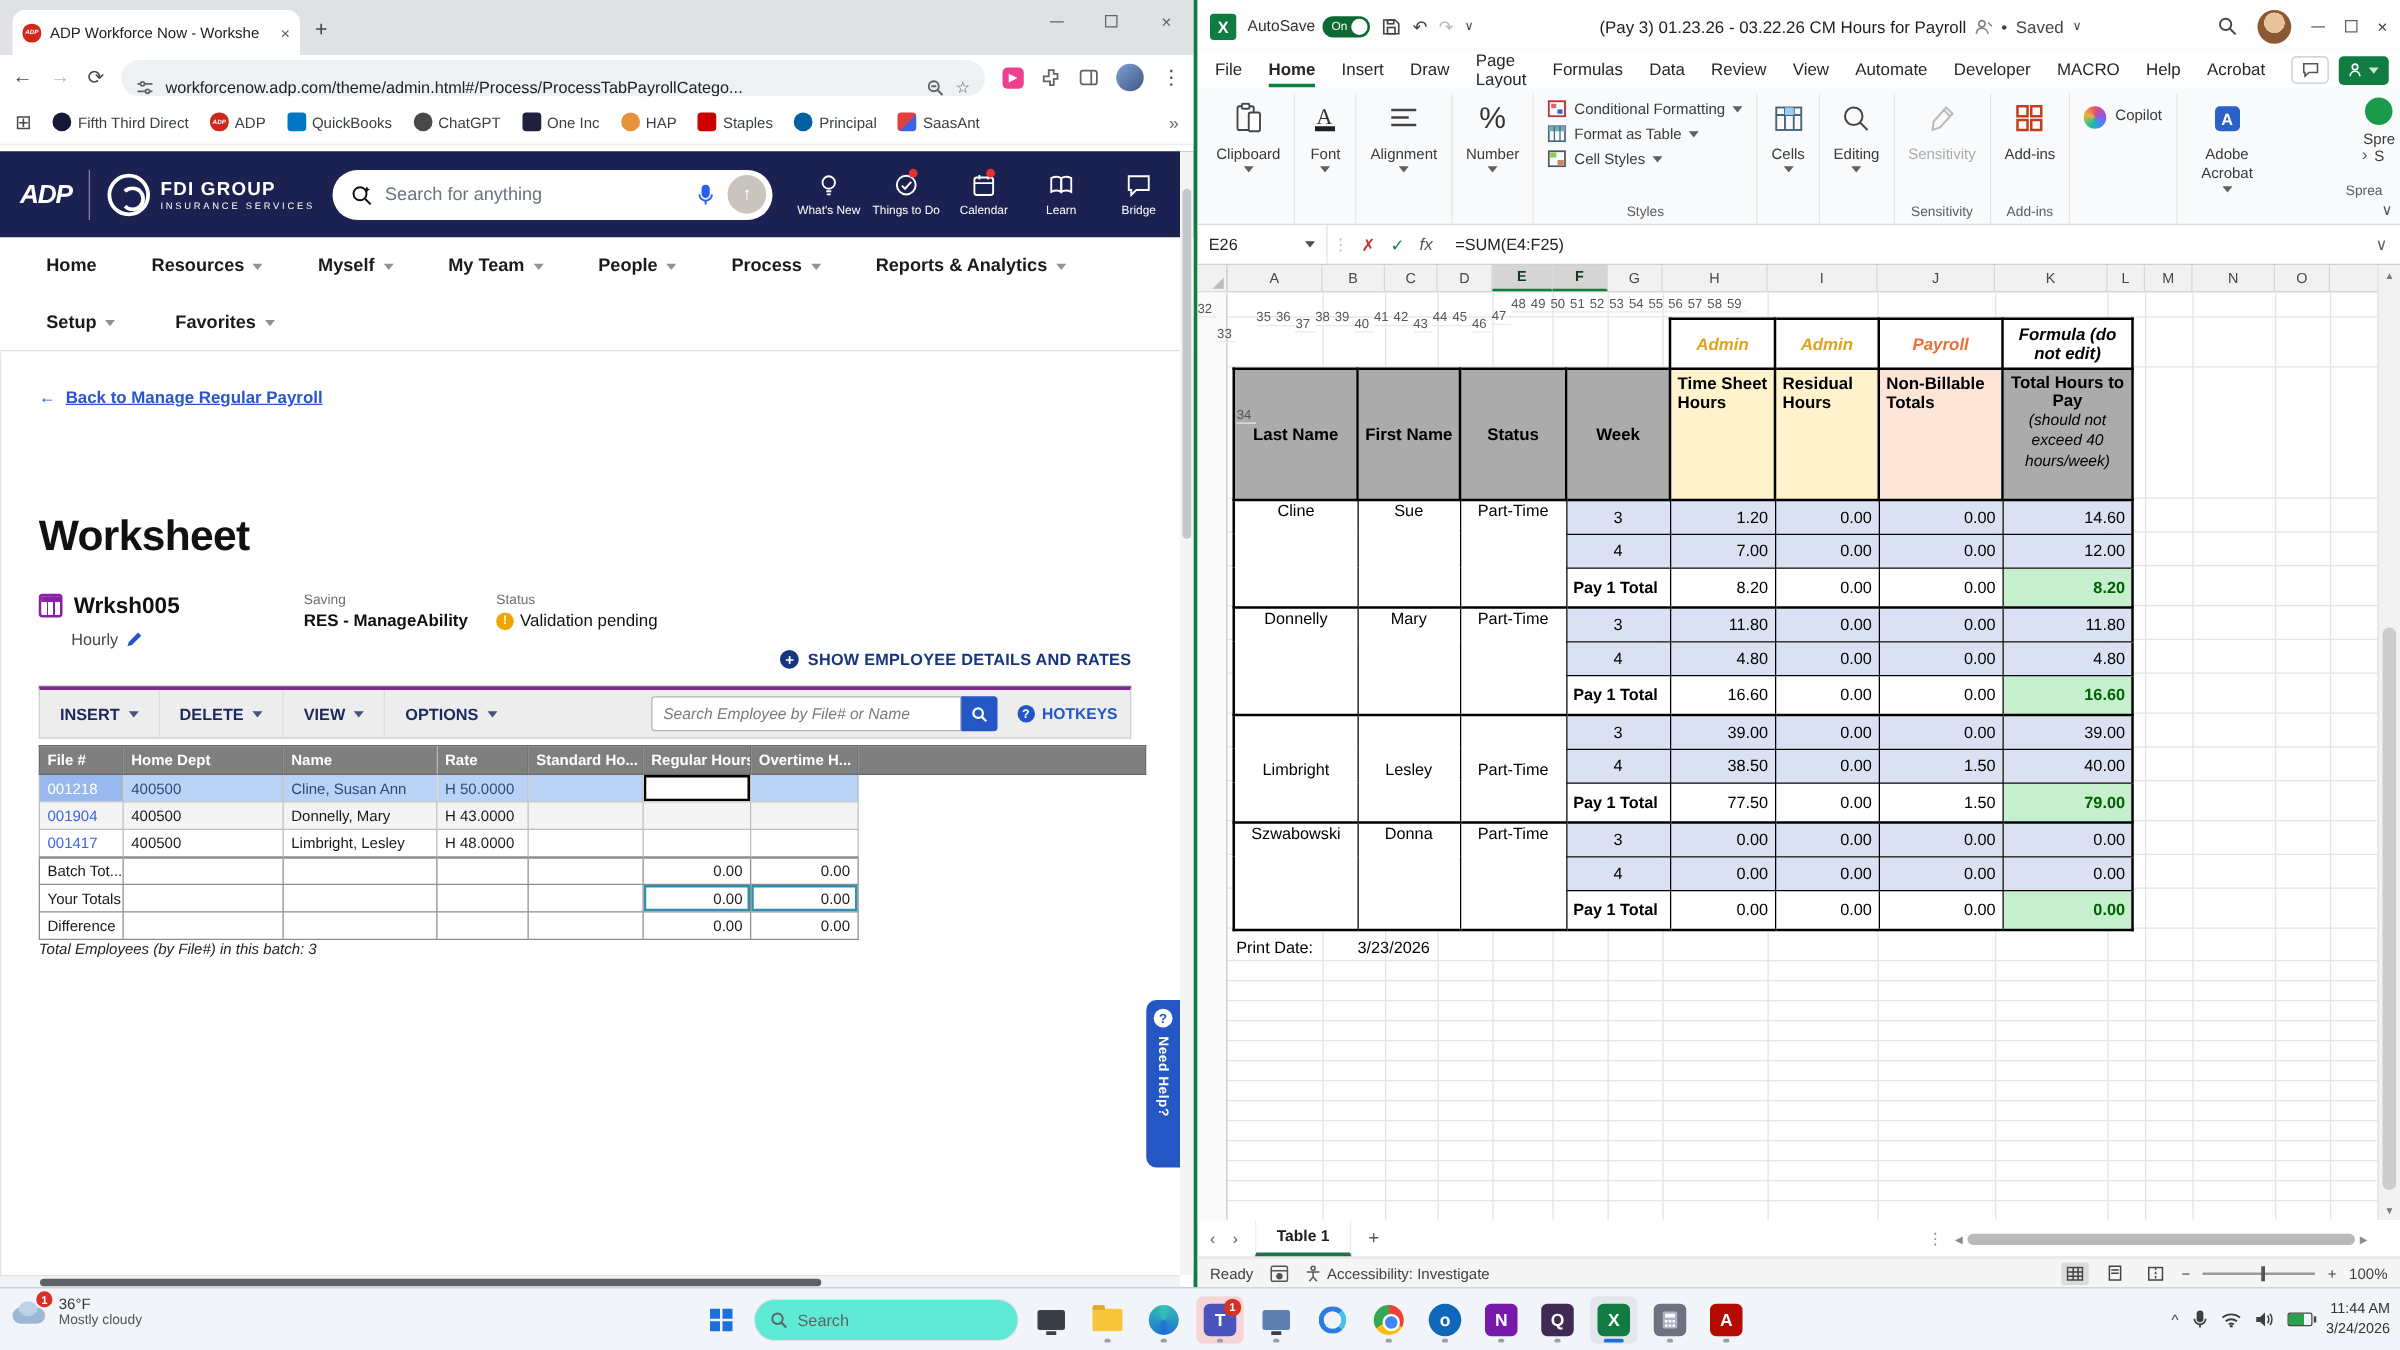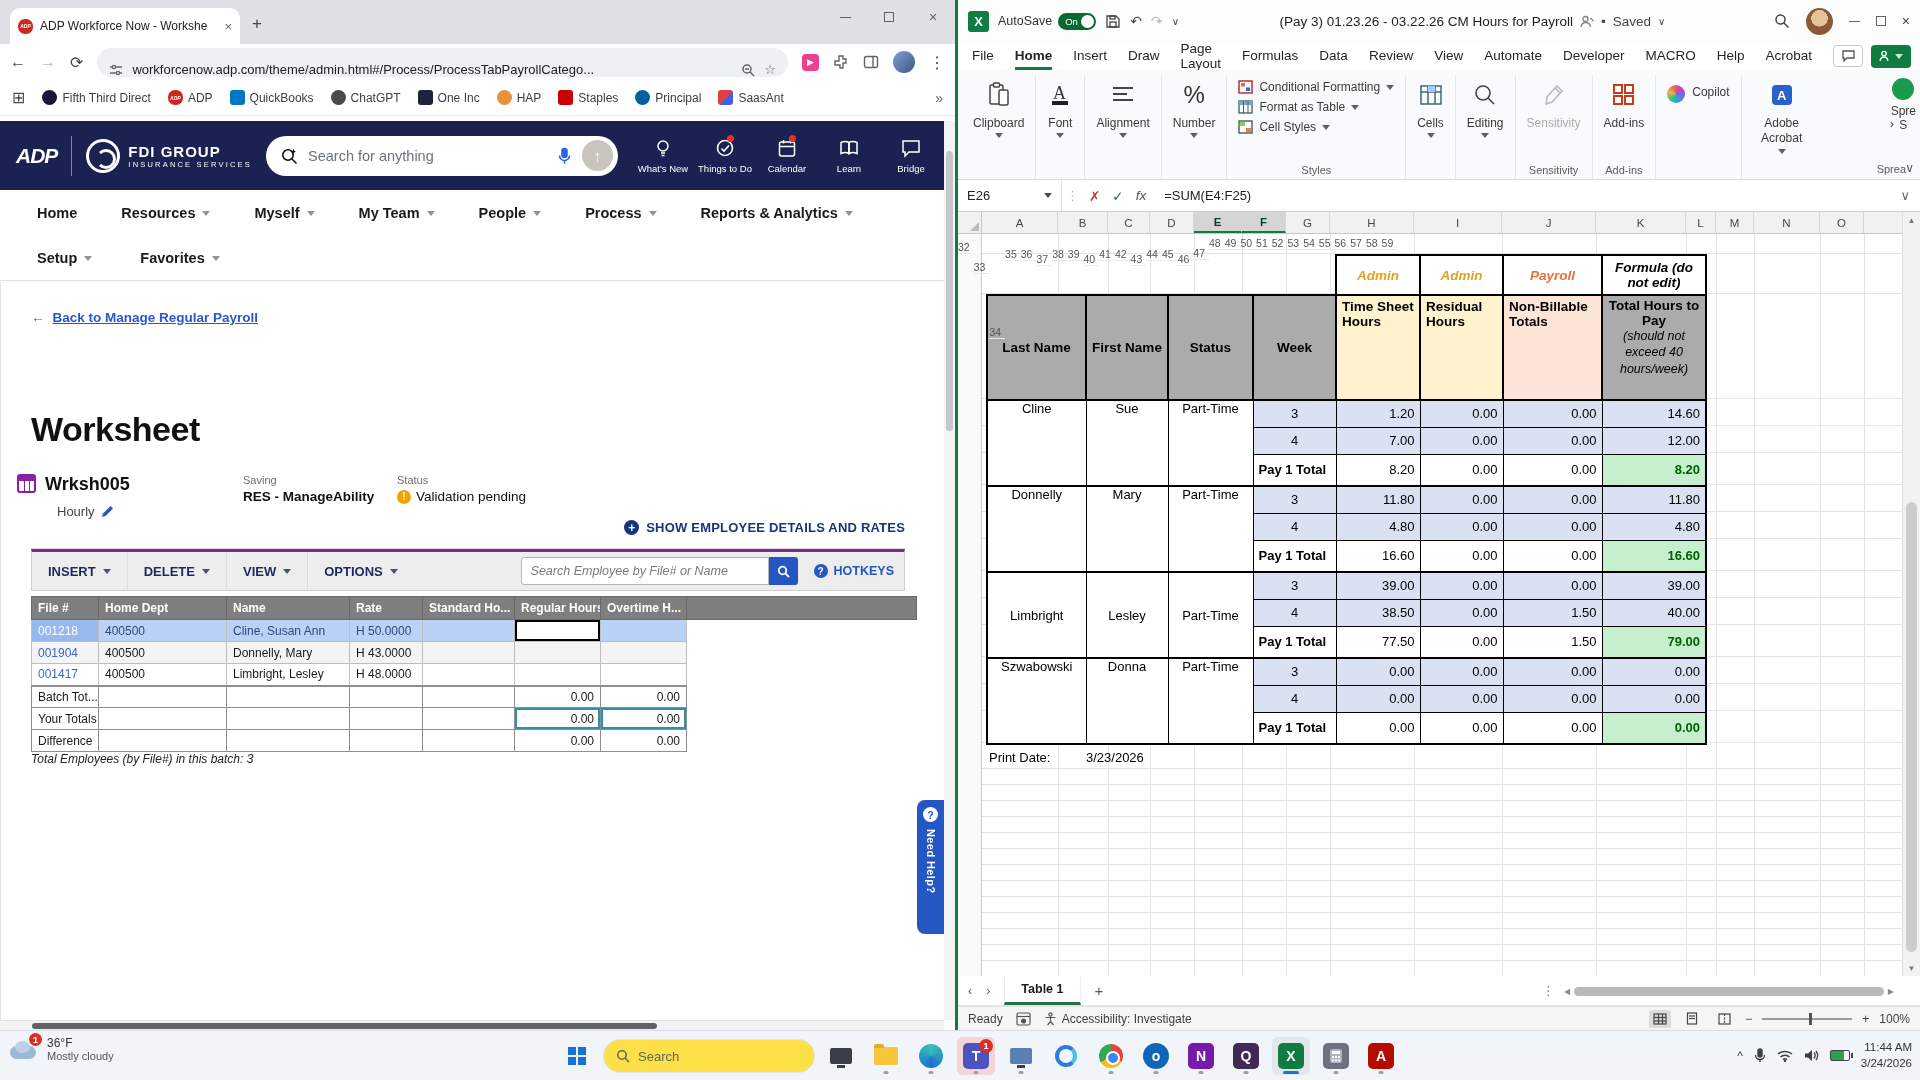--- a/index.html
+++ b/index.html
@@ -60,21 +60,21 @@
 .badge-dot{position:absolute;top:-2px;right:2px;width:7px;height:7px;border-radius:50%;background:#e23131}
 .adp-nav{height:46px;display:flex;align-items:center;gap:10px;padding:0 20px;background:#fff}
 .anav{display:flex;align-items:center;gap:7px;padding:0 17px;font-size:14.5px;color:#1a1a1a;font-weight:600}
 .anav .cr{color:#777}
 .adp-nav2{height:45px;display:flex;align-items:center;gap:14px;padding:0 20px;background:#fff;border-bottom:1px solid #e0e0e0}
 
 .bcontent{position:absolute;top:282px;left:0;width:944px;height:738px;background:#fff;border-left:1px solid #e4e4e4}
 .backlink{position:absolute;left:30px;top:28px;display:flex;gap:8px;align-items:center;font-size:13.5px;color:#2b55cf}
 .backlink span{text-decoration:underline;font-weight:600}
 .wtitle{position:absolute;left:30px;top:128px;font-size:34px;font-weight:800;color:#111;letter-spacing:-.5px}
-.wsid{position:absolute;left:16px;top:192px;display:flex;align-items:flex-start;gap:9px}
+.wsid{position:absolute;left:30px;top:192px;display:flex;align-items:center;gap:9px}
 .grid-ic{width:19px;height:19px;border:2.5px solid #8a1fa8;border-radius:3px;background:linear-gradient(#8a1fa8 30%,transparent 30%),linear-gradient(90deg,transparent 31%,#8a1fa8 31%,#8a1fa8 38%,transparent 38%,transparent 64%,#8a1fa8 64%,#8a1fa8 71%,transparent 71%)}
 .wsid b{font-size:18px;color:#111}
 .hourly{position:absolute;left:56px;top:222px;display:flex;align-items:center;gap:6px;font-size:13px;color:#444}
 .lblsm{font-size:11px;color:#6f6f6f}
 .valmd{font-size:13.5px;color:#111;font-weight:600;margin-top:3px}
 .companyblk{position:absolute;left:242px;top:192px}
 .statusblk{position:absolute;left:396px;top:192px}
 .statusrow{display:flex;align-items:center;gap:5px;margin-top:3px}
 .warn{width:14px;height:14px;border-radius:50%;background:#f0a400;color:#fff;font-size:10px;font-weight:800;display:flex;align-items:center;justify-content:center}
 .showlink{position:absolute;right:39px;top:238px;display:flex;align-items:center;gap:7px;font-size:13px;font-weight:800;color:#16357e;letter-spacing:.2px}
@@ -218,21 +218,21 @@
 .wcloud{position:relative;width:30px;height:24px}
 .wcloud .c1{position:absolute;left:0;bottom:2px;width:26px;height:13px;border-radius:8px;background:#9db8d6}
 .wcloud .c2{position:absolute;left:5px;bottom:8px;width:15px;height:12px;border-radius:50%;background:#bcd2ea}
 .wbadge{position:absolute;top:-4px;right:-2px;width:13px;height:13px;border-radius:50%;background:#d93025;color:#fff;font-size:9px;font-weight:700;display:flex;align-items:center;justify-content:center}
 .wtx b{display:block;font-size:12px;font-weight:400}
 .wtx span{display:block;font-size:11px;color:#555}
 .tb-center{position:absolute;left:558px;top:6px;display:flex;align-items:center;gap:7px}
 .winlogo{width:38px;height:38px;display:grid;place-items:center}
 .wl{display:grid;grid-template-columns:8px 8px;grid-template-rows:8px 8px;gap:1.5px}
 .wl i{background:#1a72d8}
-.tsearch{width:212px;height:34px;background:#fde047;border:1px solid #e0e3e8;border-radius:17px;display:flex;align-items:center;gap:8px;padding:0 12px;font-size:13px;color:#5f6368}
+.tsearch{width:212px;height:34px;background:#5eead4;border:1px solid #e0e3e8;border-radius:17px;display:flex;align-items:center;gap:8px;padding:0 12px;font-size:13px;color:#5f6368}
 .tic{width:38px;height:38px;border-radius:6px;display:grid;place-items:center;position:relative;font-weight:700;color:#fff}
 .tic .dot{position:absolute;bottom:1px;left:50%;transform:translateX(-50%);width:5px;height:3px;border-radius:2px;background:#9aa0a6}
 .tile{width:26px;height:26px;border-radius:5px;display:flex;align-items:center;justify-content:center;font-size:14px}
 .tbadge{position:absolute;top:2px;right:2px;width:14px;height:14px;border-radius:50%;background:#d93025;color:#fff;font-size:9px;font-weight:700;display:flex;align-items:center;justify-content:center}
 .tic.attn{background:#f6d5d8}
 .tic.xlactive{background:#e3e6ea}
 .tic.xlactive .bar{position:absolute;bottom:1px;left:50%;transform:translateX(-50%);width:16px;height:3px;border-radius:2px;background:#1a72d8}
 .monitor{width:22px;height:16px;background:#3b4048;border-radius:2px;position:relative}
 .monitor::after{content:"";position:absolute;left:7px;bottom:-4px;width:8px;height:3px;background:#3b4048}
 .folder{width:24px;height:18px;background:#f8c63d;border-radius:2px;position:relative}
@@ -858,21 +858,21 @@
         <span class="lbl" style="width:58px;text-align:center;white-space:normal;line-height:1.25">Adobe Acrobat</span>
         <i class="cr"></i>
       </div>
       <div class="rib-right">
         <i class="greenc"></i>
         <span>Spre</span>
         <span>S</span>
       </div>
       <span class="rib-more">›</span>
       <span class="rib-collapse">∨</span>
-      <span style="position:absolute;right:14px;bottom:4px;color:#5c5c5c;font-size:11px">Sprea</span>
+      <span style="position:absolute;right:14px;bottom:20px;color:#5c5c5c;font-size:11px">Sprea</span>
     </div>
 
     <div class="xl-formula">
       <div class="namebox">
           <span>E26</span>
           <i class="cr"></i>
         </div>
       <span class="fdots">⋮</span>
       <span class="fbic redx">✗</span>
       <span class="fbic grnc">✓</span>

